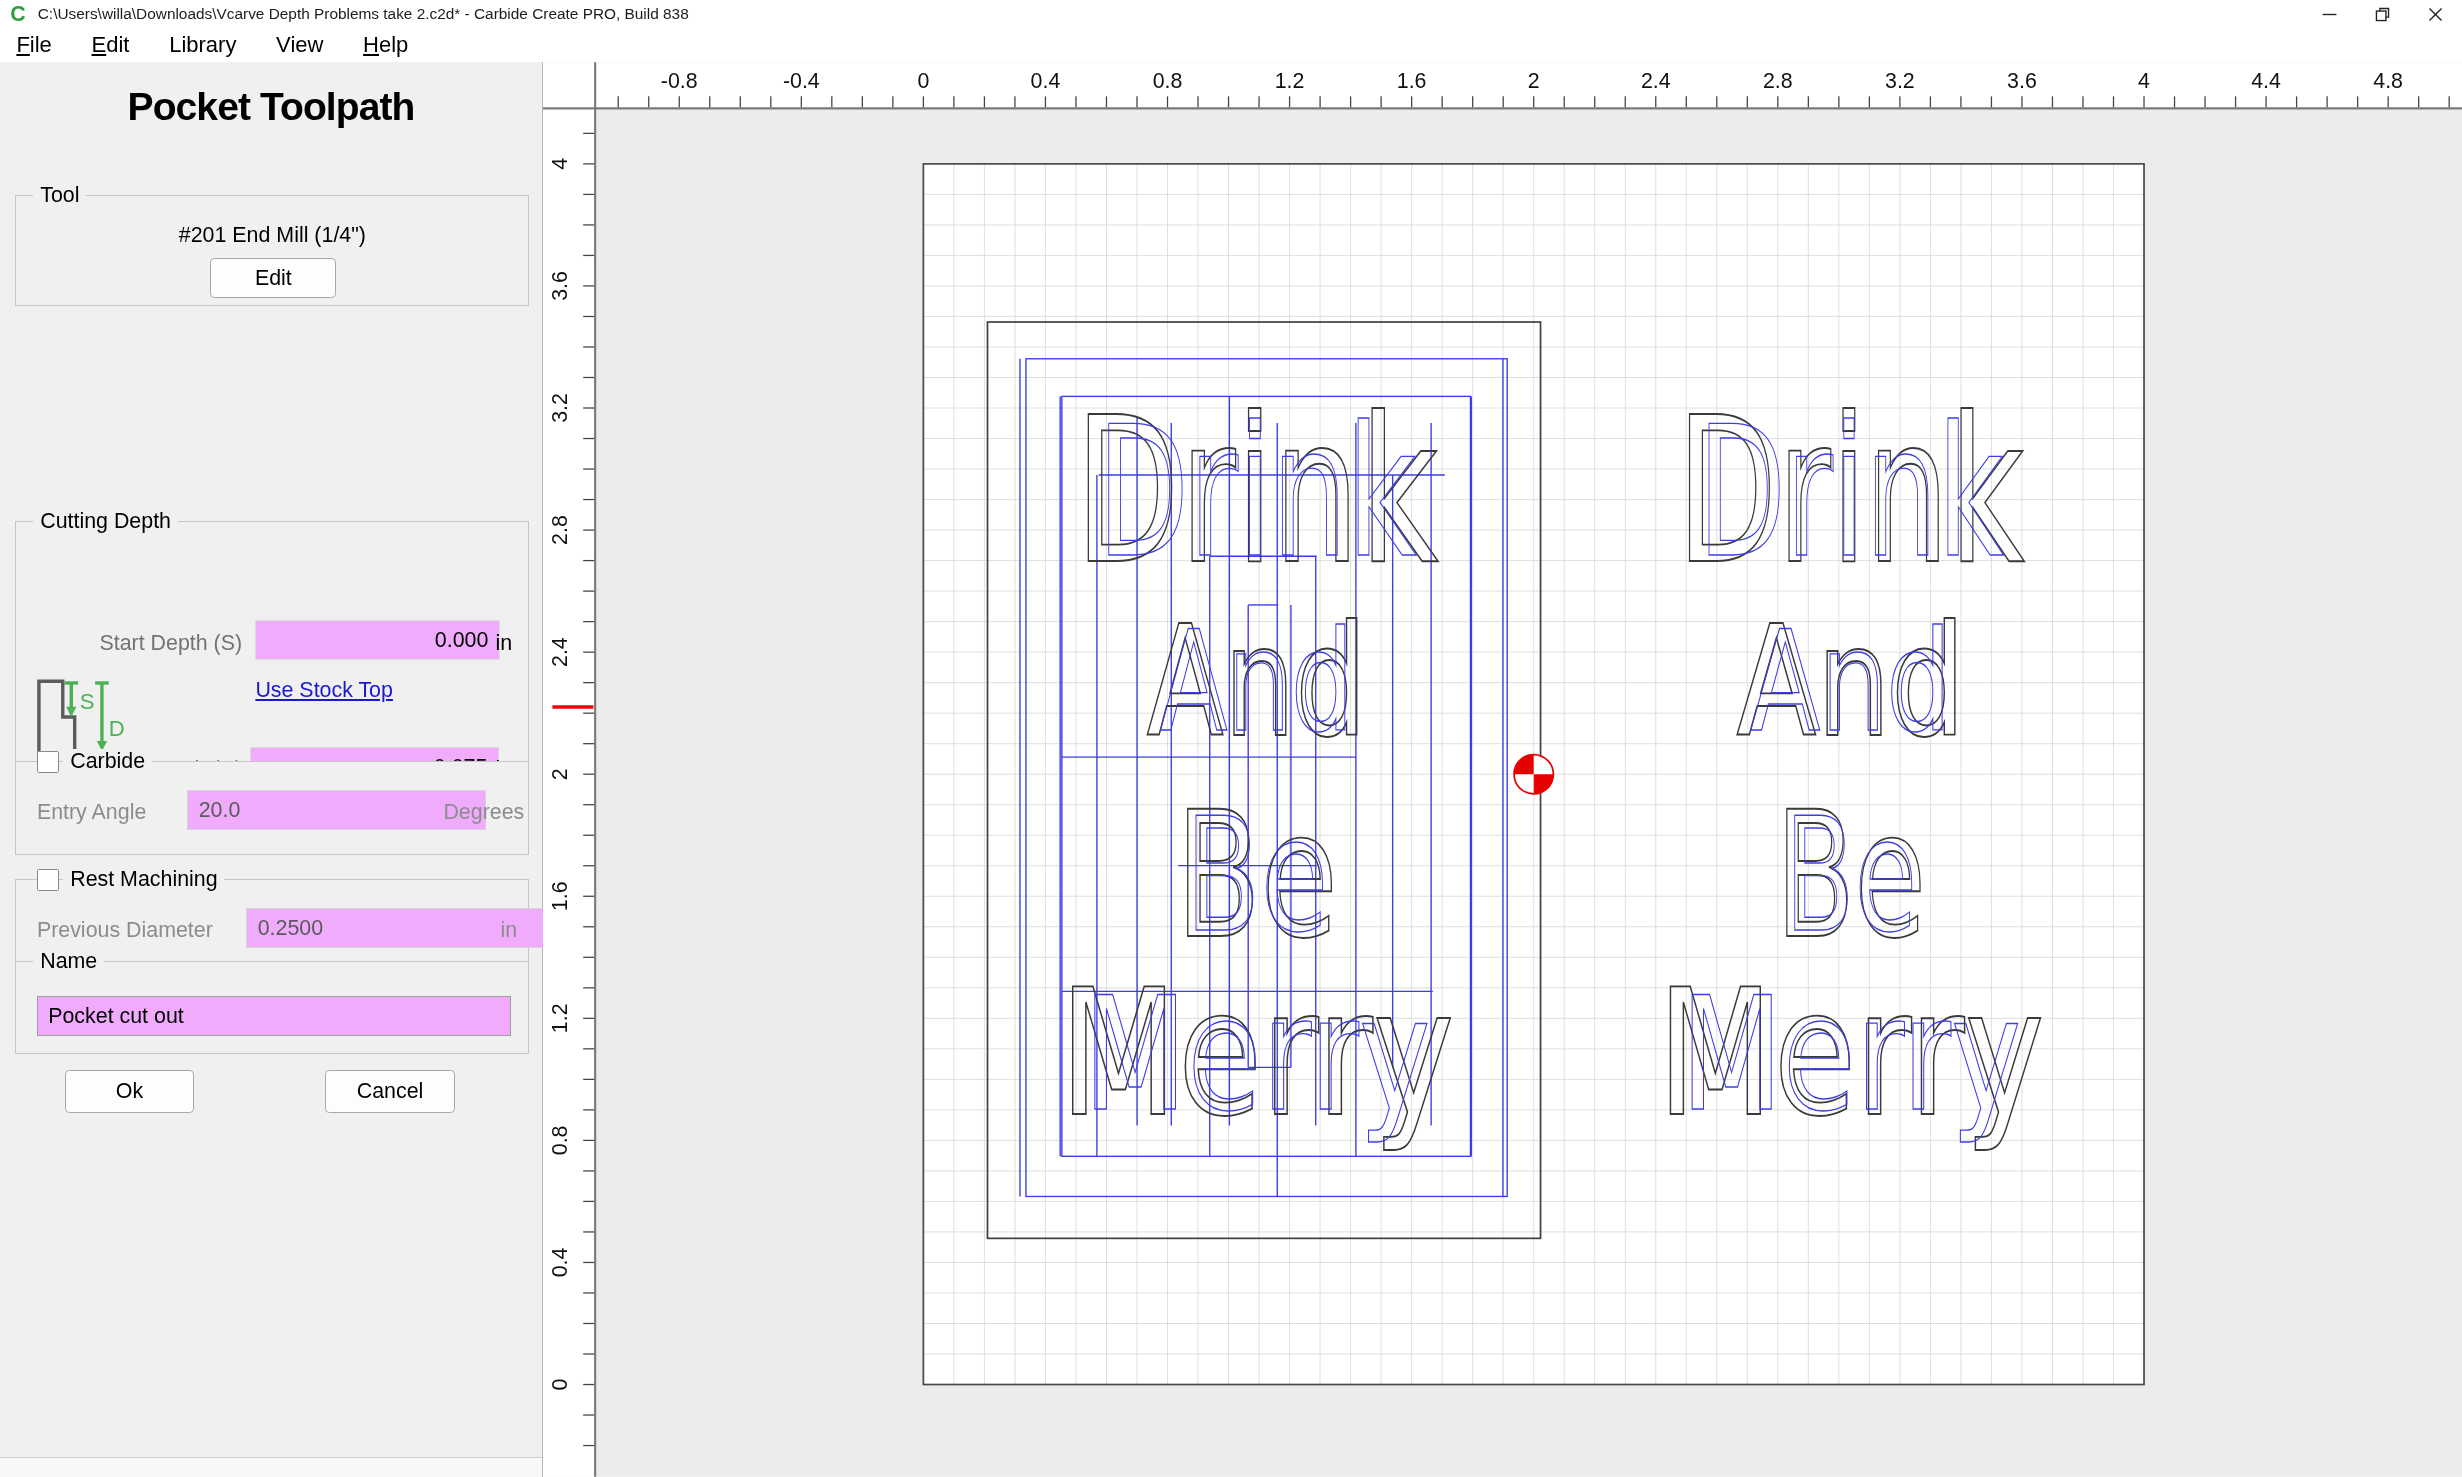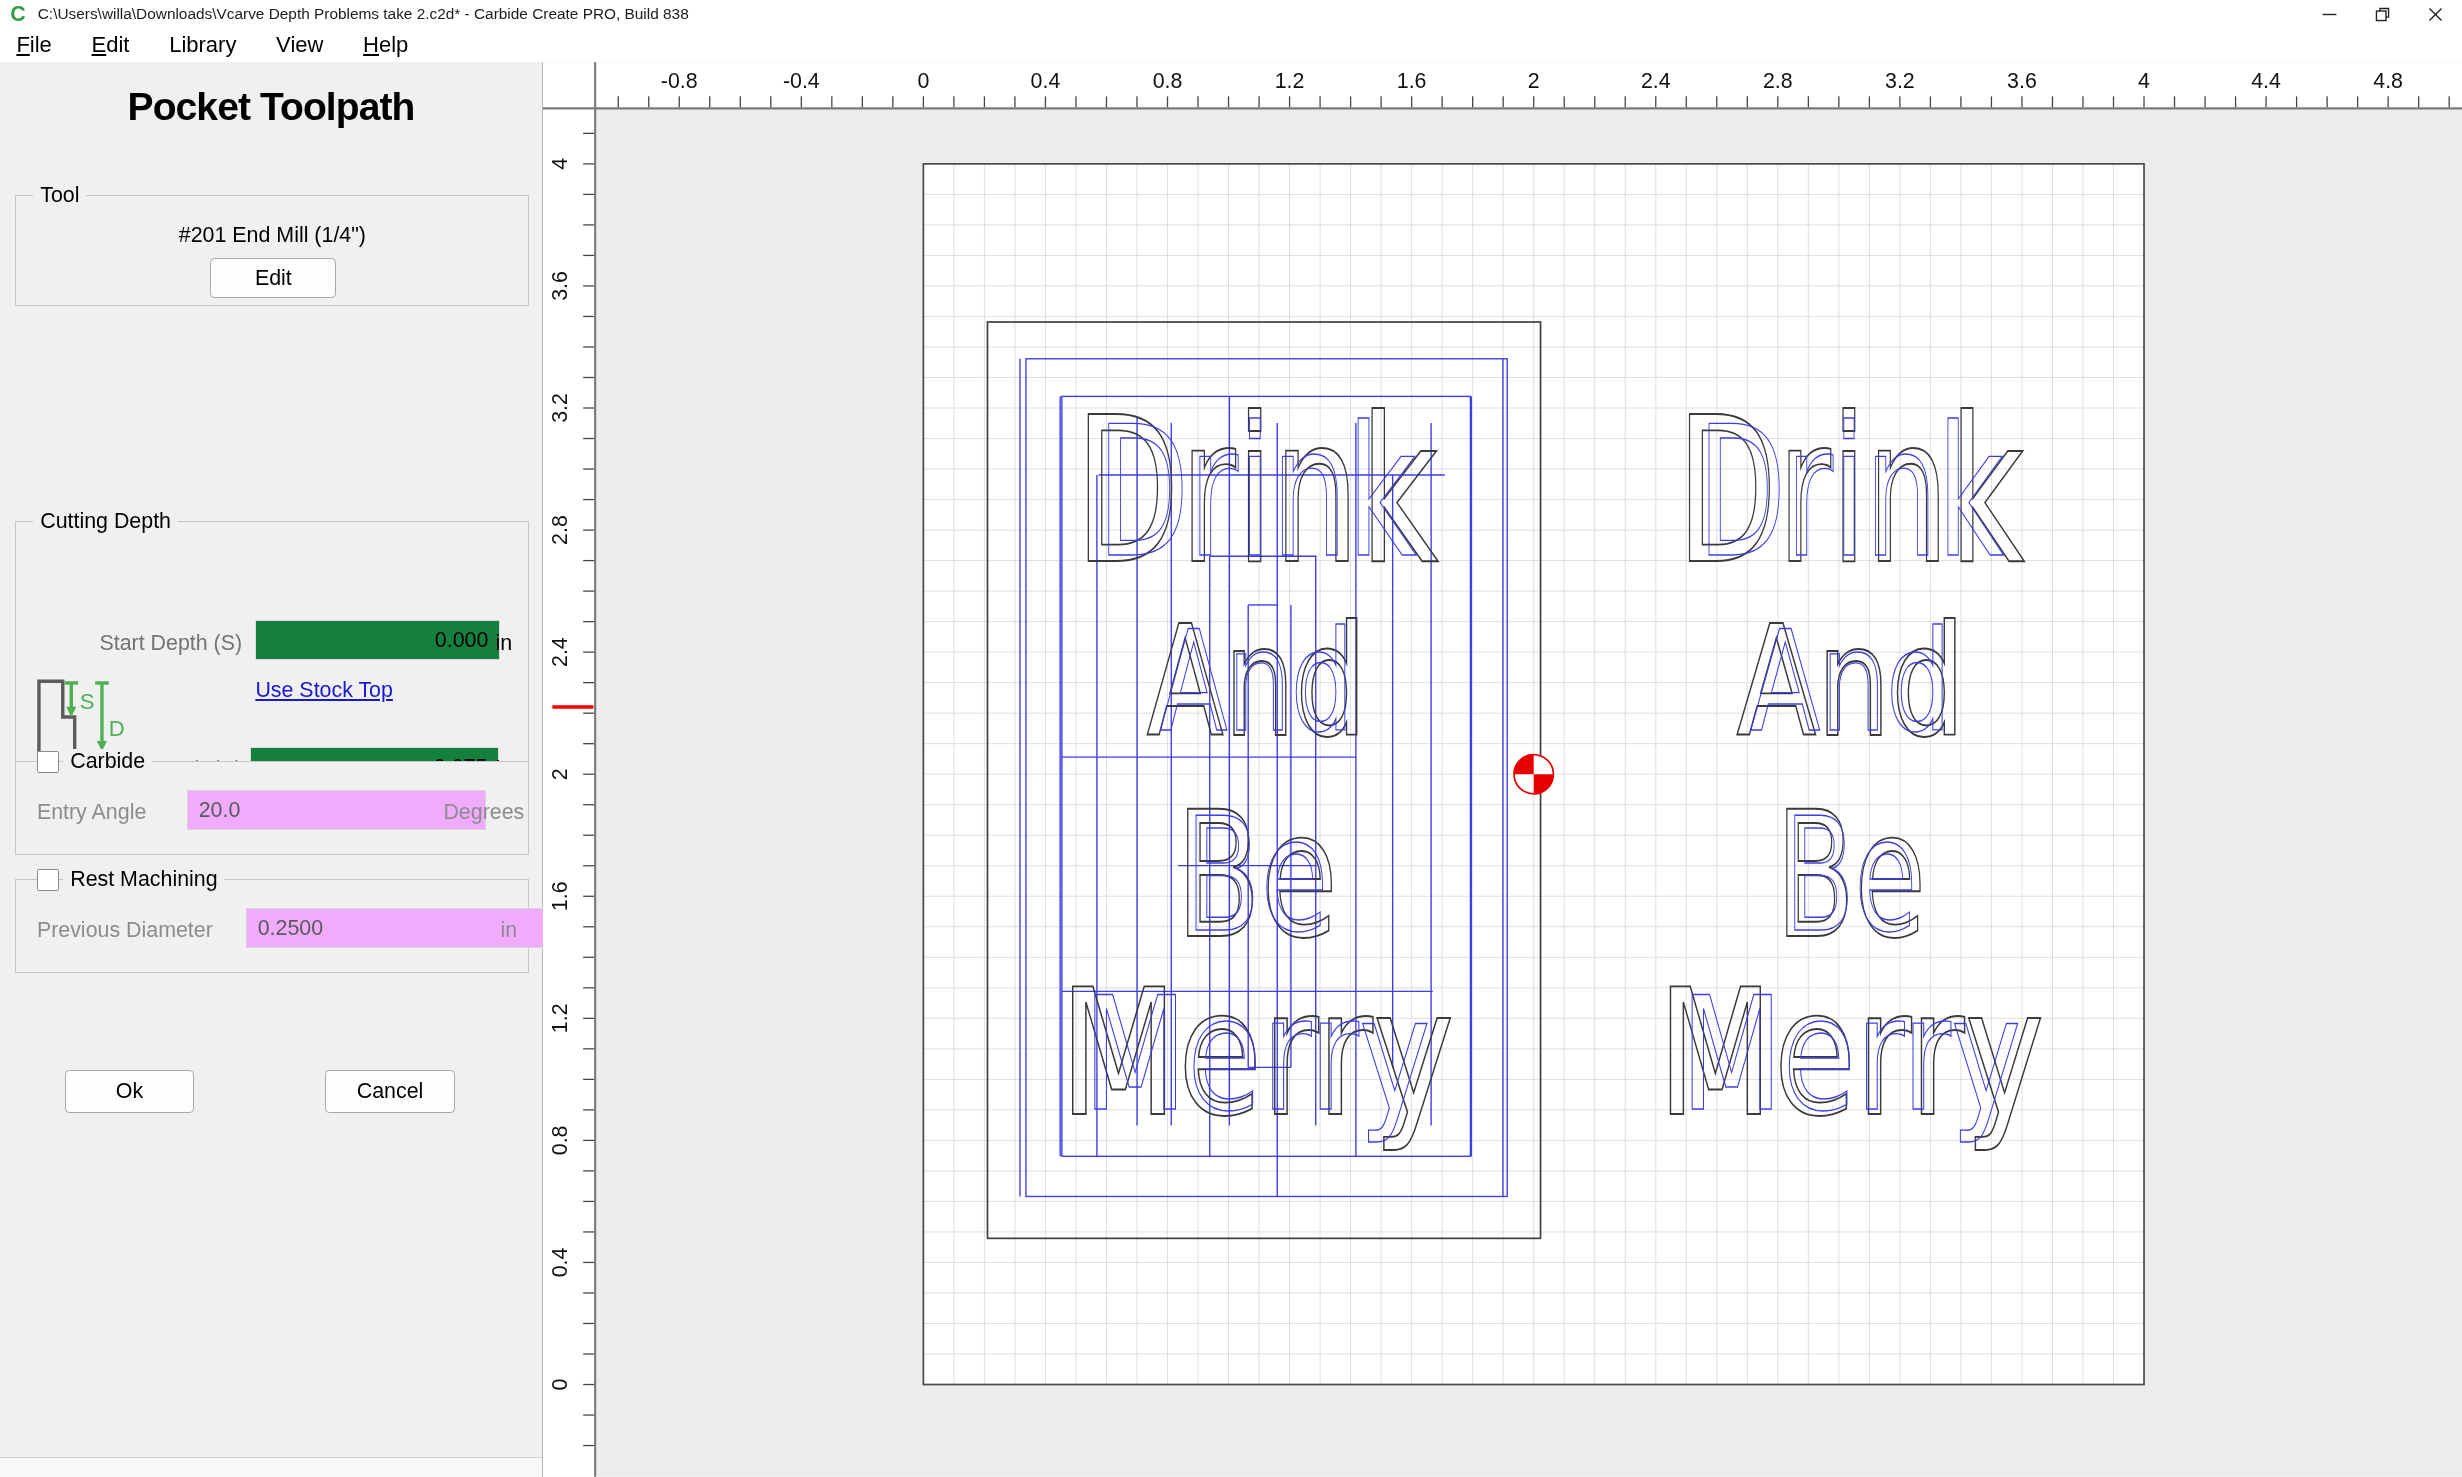--- a/index.html
+++ b/index.html
@@ -25,21 +25,21 @@
   .panel-title{position:absolute;top:23px;left:0;width:100%;text-align:center;
                font-size:39px;font-weight:bold;letter-spacing:-0.9px;color:#000;}
   .groupbox{position:absolute;left:15.4px;width:512px;border:0.9px solid #c6c6c6;background:#f0f0f0;}
   .group-label{position:absolute;top:-13px;left:17px;background:#f0f0f0;padding:0 6.8px;
                font-size:21.4px;color:#000;white-space:nowrap;}
   .center-text{position:absolute;width:100%;text-align:center;font-size:21.4px;color:#000;}
   .btn{position:absolute;background:#fdfdfd;border:0.9px solid #a8a8a8;border-radius:4.3px;
        font-size:21.4px;color:#000;display:flex;align-items:center;justify-content:center;}
   .field-label{position:absolute;font-size:21.4px;color:#737373;}
   .right-align{text-align:right;}
-  .text-input{position:absolute;background:#15803d;border:0.9px solid #dcdcdc;
+  .text-input{position:absolute;background:#f0abfc;border:0.9px solid #dcdcdc;
               font-size:21.4px;color:#000;display:flex;align-items:center;}
   .val-right{justify-content:flex-end;padding-right:10.3px;}
   .val-left{justify-content:flex-start;padding-left:10.3px;}
   .unit-label{position:absolute;font-size:21.4px;color:#000;}
   .link{position:absolute;font-size:21.4px;color:#1919d2;text-decoration:underline;white-space:nowrap;}
   .checkbox{position:absolute;width:19.7px;height:19.7px;background:#ffffff;border:0.9px solid #8a8a8a;border-radius:1.7px;}
   .chk-label{position:absolute;font-size:21.4px;color:#000;background:#f0f0f0;padding:0 6.8px;white-space:nowrap;}
   .disabled-label{color:#8c8c8c;}
   .disabled-input{background:#f0abfc;border:0.9px solid #d5d5d5;color:#5a5a5a;margin-left:44px;}
   .panel-bottom-line{position:absolute;left:0;top:1395px;width:100%;border-top:0.9px solid #cfcfcf;
@@ -126,20 +126,24 @@
   </div>
 
   <div class="groupbox" style="top:817px;height:92px;">
     <div class="checkbox" style="left:20.5px;top:-11px;"></div>
     <span class="chk-label" style="left:47px;top:-13px;">Rest Machining</span>
     <div class="field-label disabled-label" style="left:20.5px;top:38px;">Previous Diameter</div>
     <div class="text-input val-left disabled-input" style="left:186px;top:28px;width:285px;height:38px;">0.2500</div>
     <div class="unit-label disabled-label" style="left:484px;top:38px;">in</div>
   </div>
 
+  <div class="groupbox" style="top:899px;height:91px;">
+    <span class="group-label">Name</span>
+    <div class="text-input val-left" style="left:20.5px;top:34px;width:462px;height:38px;border:0.9px solid #9e9e9e;">Pocket cut out</div>
+  </div>
 
   <div class="btn" style="left:65px;top:1008px;width:127px;height:41px;">Ok</div>
   <div class="btn" style="left:325px;top:1008px;width:128px;height:41px;">Cancel</div>
 
   <div class="panel-bottom-line"></div>
 </div>
 
 <svg id="canvas-svg" width="1919" height="1415" viewBox="635 73 2245 1655">
     <rect x="635" y="127" width="2245" height="1601" fill="#ececec"></rect>
     <rect x="635" y="73" width="2245" height="54" fill="#ffffff"></rect>

